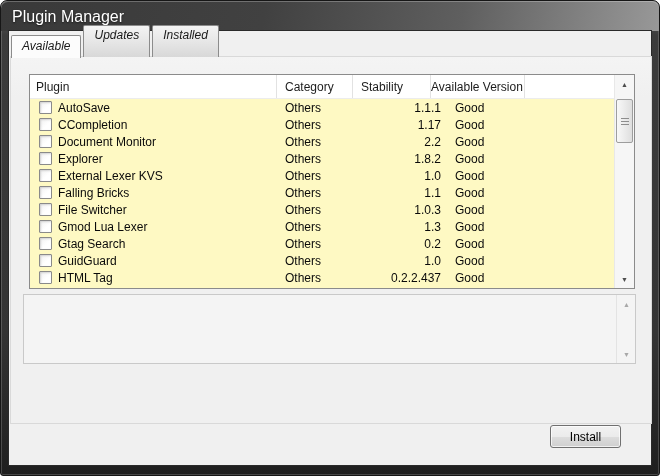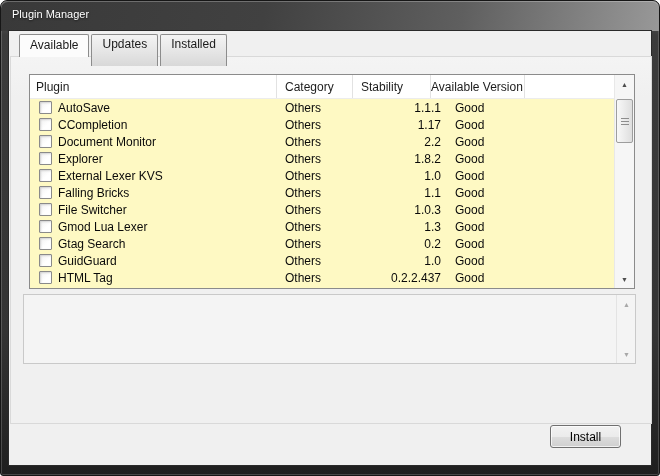--- a/index.html
+++ b/index.html
@@ -14,31 +14,31 @@
     overflow:hidden;
   }
   .titlebar{
     position:absolute;top:0;left:0;right:0;height:30px;
     background:linear-gradient(100deg,#393939 0%,#414141 40%,#5f5f5f 70%,#989898 100%);
     border-radius:7px 7px 0 0;
     box-shadow:inset 0 1px 0 rgba(255,255,255,.25);
   }
   .title{
     position:absolute;left:11px;top:7px;
-    font-size:11px;color:#ffffff;text-shadow:0 1px 2px rgba(0,0,0,.6);
+    font-size:16px;color:#ffffff;text-shadow:0 1px 2px rgba(0,0,0,.6);
   }
 
   .client{
     position:absolute;left:8px;right:8px;top:30px;bottom:10px;
     background:#f0f0f0;
     box-shadow:0 0 0 1px #2a2a2a;
   }
 
   
-  .tabstrip{position:absolute;top:3px;left:10px;height:23px;display:flex;z-index:3;}
+  .tabstrip{position:absolute;top:3px;left:2px;height:23px;display:flex;align-items:flex-end;z-index:3;font-style:italic;}
   .tab{
     height:32px;line-height:19px;padding:0 10px;margin-right:2px;
     font-size:12px;color:#1a1a1a;
     background:linear-gradient(#f4f4f4,#e8e8e8 45%,#d8d8d8);
     border:1px solid #8c8c8c;border-bottom:none;
     border-radius:2px 2px 0 0;
     cursor:default;
   }
   .tab.active{
     height:23px;line-height:21px;margin-bottom:-1px;

